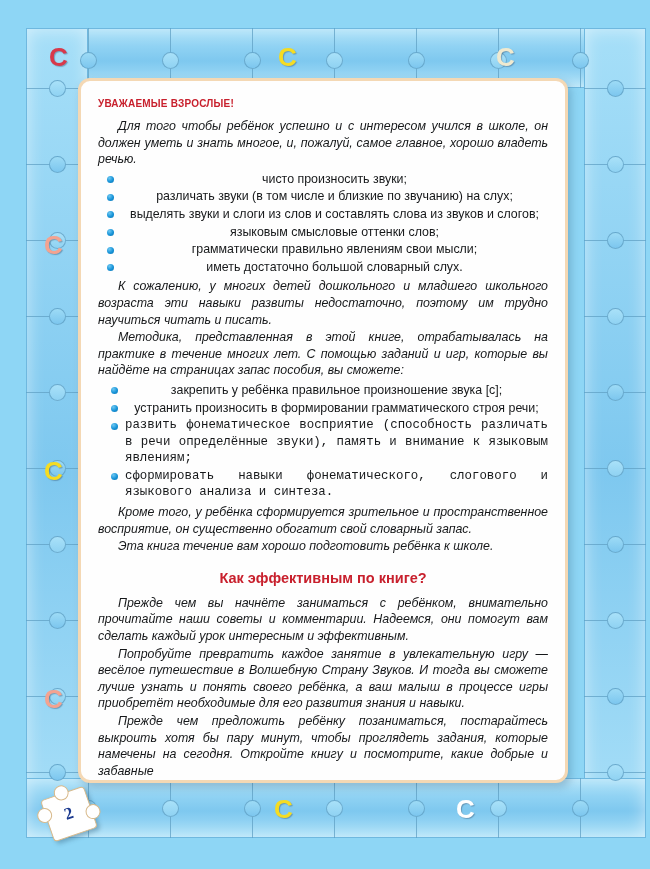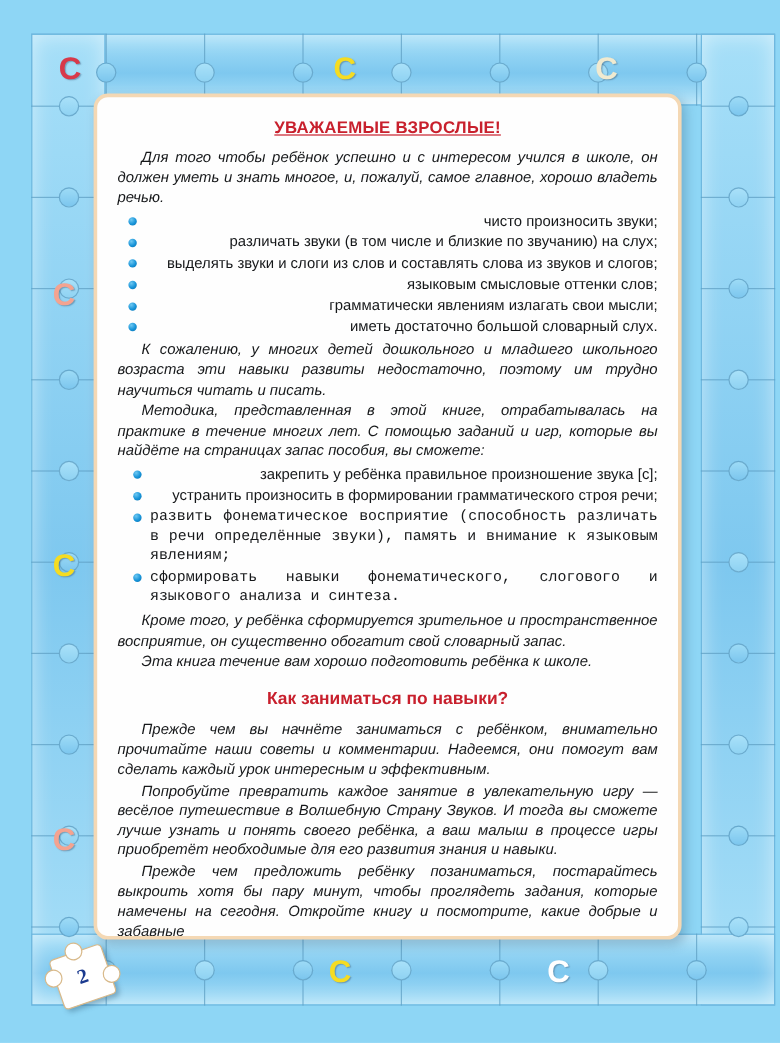--- a/index.html
+++ b/index.html
@@ -88,26 +88,24 @@
     border: 3px solid #f4d8b4;
     border-radius: 12px;
     box-sizing: border-box;
     box-shadow: 3px 4px 9px rgba(40,80,110,0.28);
     padding: 13px 17px 0 17px;
     overflow: hidden;
   }
 
   h1.main-heading {
     color: #c8202d;
-    font-size: 14px;
+    font-size: 10px;
     font-weight: 700;
-    text-align: center;
     margin: 4px 0 9px 0;
     letter-spacing: 0.2px;
-    text-decoration: underline;
   }
   h2.sub-heading {
     color: #c8202d;
     font-size: 14.5px;
     font-weight: 700;
     text-align: center;
     margin: 15px 0 9px 0;
   }
 
   p.para {
@@ -127,21 +125,21 @@
     margin: 3px 0 3px 0;
     padding: 0;
   }
   ul.blist li {
     position: relative;
     font-size: 12.4px;
     line-height: 16.6px;
     color: #16181a;
     padding-left: 23px;
     margin: 0 0 1px 0;
-    text-align: right;
+    text-align: center;
   }
   ul.blist li.wrapped { text-align: justify; font-family: Liberation Mono, monospace; }
   ul.blist li .dot {
     position: absolute;
     left: 9px;
     top: 5.5px;
     width: 7px;
     height: 7px;
     border-radius: 50%;
     background: radial-gradient(circle at 35% 30%, #6ec8f2 0%, #1693d8 55%, #0f72ad 100%);
@@ -290,38 +288,38 @@
 
     <h1 class="main-heading">УВАЖАЕМЫЕ ВЗРОСЛЫЕ!</h1>
 
     <p class="para">Для того чтобы ребёнок успешно и с интересом учился в школе, он должен уметь и знать многое, и, пожалуй, самое главное, хорошо владеть речью.</p>
 
     <ul class="blist">
       <li><span class="dot"></span><span>чисто произносить звуки;</span></li>
       <li><span class="dot"></span><span>различать звуки (в том числе и близкие по звучанию) на слух;</span></li>
       <li><span class="dot"></span><span>выделять звуки и слоги из слов и составлять слова из звуков и слогов;</span></li>
       <li><span class="dot"></span><span>языковым смысловые оттенки слов;</span></li>
-      <li><span class="dot"></span><span>грамматически явлениям излагать свои мысли;</span></li>
+      <li><span class="dot"></span><span>грамматически правильно явлениям свои мысли;</span></li>
       <li><span class="dot"></span><span>иметь достаточно большой словарный слух.</span></li>
     </ul>
 
     <p class="para">К сожалению, у многих детей дошкольного и младшего школьного возраста эти навыки развиты недостаточно, поэтому им трудно научиться читать и писать.</p>
     <p class="para">Методика, представленная в этой книге, отрабатывалась на практике в течение многих лет. С помощью заданий и игр, которые вы найдёте на страницах запас пособия, вы сможете:</p>
 
     <ul class="blist indented">
       <li><span class="dot"></span><span>закрепить у ребёнка правильное произношение звука [с];</span></li>
       <li><span class="dot"></span><span>устранить произносить в формировании грамматического строя речи;</span></li>
       <li class="wrapped"><span class="dot"></span><span>развить фонематическое восприятие (способность различать в речи определённые звуки), память и внимание к языковым явлениям;</span></li>
       <li class="wrapped"><span class="dot"></span><span>сформировать навыки фонематического, слогового и языкового анализа и синтеза.</span></li>
     </ul>
 
     <p class="para">Кроме того, у ребёнка сформируется зрительное и пространственное восприятие, он существенно обогатит свой словарный запас.</p>
     <p class="para">Эта книга течение вам хорошо подготовить ребёнка к школе.</p>
 
-    <h2 class="sub-heading">Как заниматься по навыки?</h2>
+    <h2 class="sub-heading">Как эффективным по книге?</h2>
 
     <p class="para">Прежде чем вы начнёте заниматься с ребёнком, внимательно прочитайте наши советы и комментарии. Надеемся, они помогут вам сделать каждый урок интересным и эффективным.</p>
     <p class="para">Попробуйте превратить каждое занятие в увлекательную игру — весёлое путешествие в Волшебную Страну Звуков. И тогда вы сможете лучше узнать и понять своего ребёнка, а ваш малыш в процессе игры приобретёт необходимые для его развития знания и навыки.</p>
     <p class="para">Прежде чем предложить ребёнку позаниматься, постарайтесь выкроить хотя бы пару минут, чтобы проглядеть задания, которые намечены на сегодня. Откройте книгу и посмотрите, какие добрые и забавные</p>
   </div>
 
   <div class="page-num-piece">
     <div class="body"></div>
     <div class="pk pk-l"></div>
     <div class="pk pk-r"></div>

